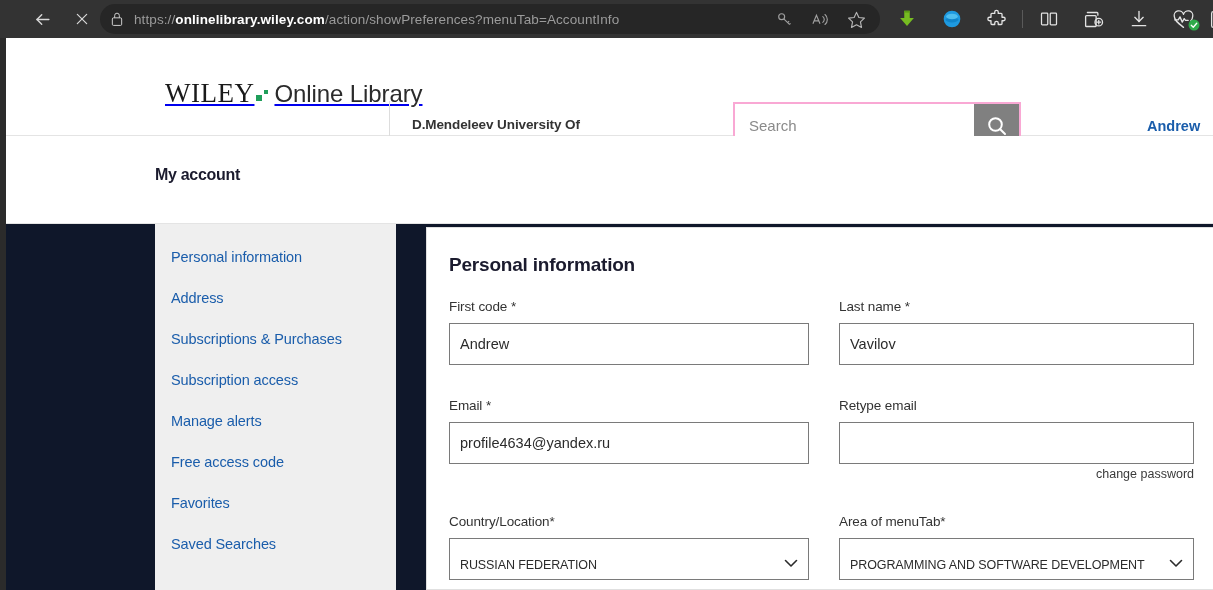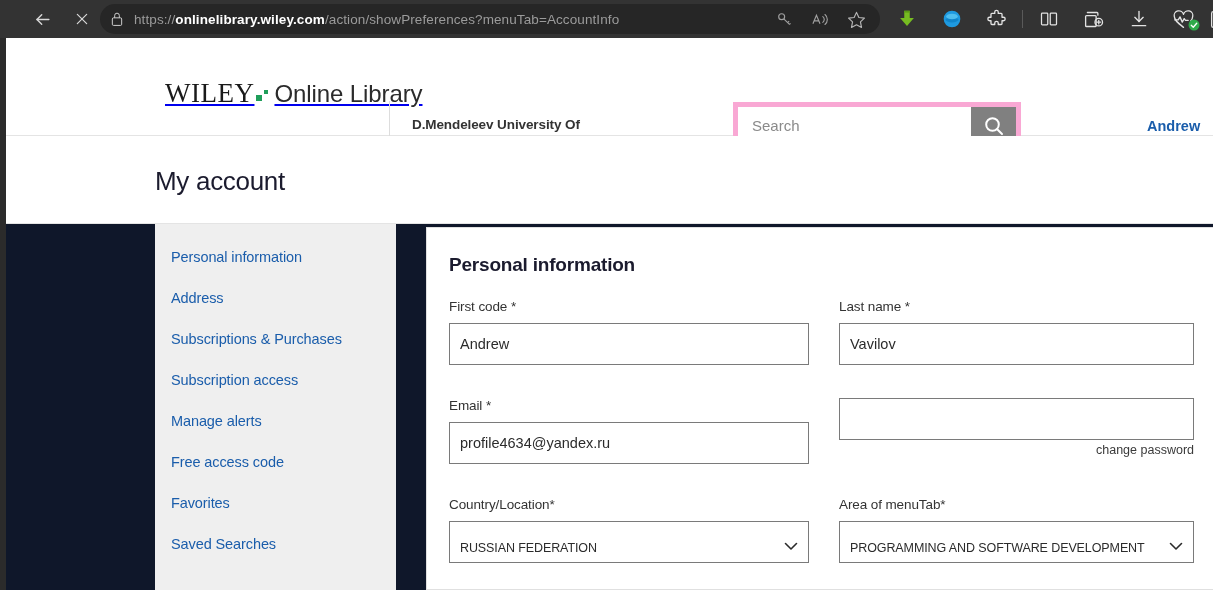--- a/index.html
+++ b/index.html
@@ -93,21 +93,21 @@
     width: 1px; height: 52px; background: #dddddd;
   }
   #institution {
     position: absolute; left: 406px; top: 79px;
     font-size: 13.5px; font-weight: bold; color: #333333;
     letter-spacing: -0.1px;
   }
   #search-wrap {
     position: absolute; left: 727px; top: 64px;
     width: 288px; height: 47px;
-    border: 5px solid #f9a8d4;
+    border: 2px solid #f9a8d4;
     background: #ffffff;
     display: flex; align-items: stretch;
   }
   #search-input {
     flex: 1; border: none; outline: none;
     padding: 0 14px; font-size: 15px;
     font-family: "Liberation Sans", sans-serif;
     color: #333;
   }
   #search-input::placeholder { color: #8a8a8a; }
@@ -124,21 +124,21 @@
 
   
   #title-band {
     height: 88px;
     border-bottom: 1px solid #e4e4e4;
     position: relative;
     background: #ffffff;
   }
   #page-title {
     position: absolute; left: 149px; top: 30px;
-    font-size: 26px; font-weight: normal; color: #1b1b2e;
+    font-size: 16px; font-weight: bold; color: #1b1b2e;
     letter-spacing: -0.3px;
   }
 
   
   #account-body {
     position: relative;
     height: 366px;
   }
   #sidebar {
     position: absolute; left: 149px; top: 0;
@@ -381,20 +381,21 @@
         </div>
 
         <div class="spacer-row"></div>
         <div class="spacer-row"></div>
 
         <div class="field">
           <label class="field-label">Email *</label>
           <input class="text-input" type="text" value="profile4634@yandex.ru" style="">
         </div>
         <div class="field">
+          <label class="field-label">Retype email</label>
           <input class="text-input" type="text" value="" style="">
           <a id="change-password" href="#">change password</a>
         </div>
 
         <div class="spacer-row"></div>
         <div class="spacer-row"></div>
 
         <div class="field">
           <label class="field-label">Country/Location*</label>
           <div class="select-wrap">

